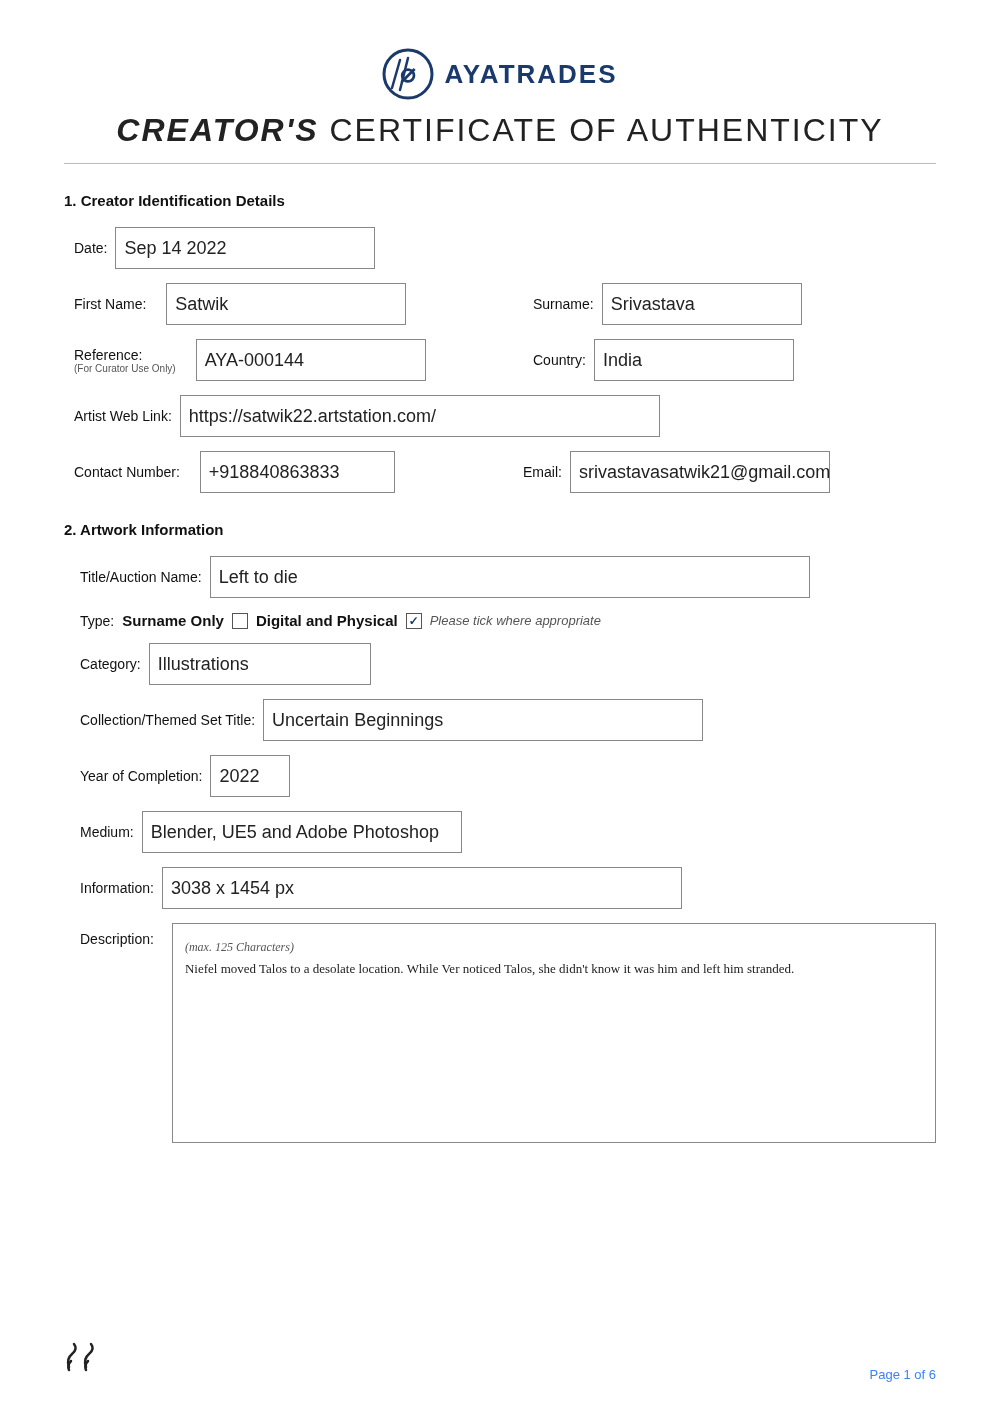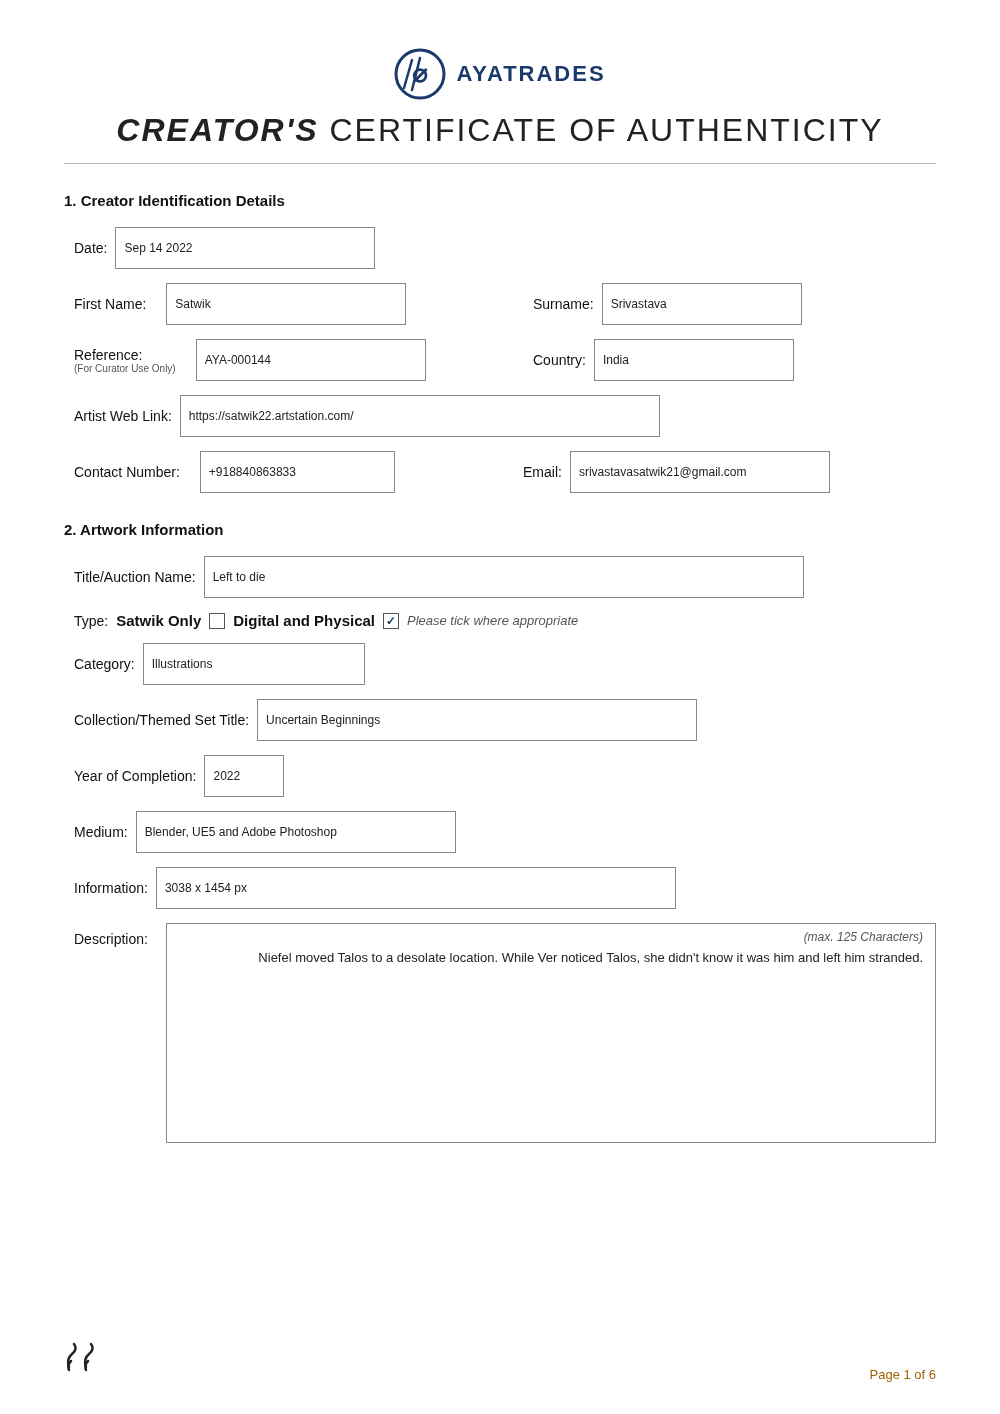--- a/index.html
+++ b/index.html
@@ -35,21 +35,21 @@
       gap: 10px;
       margin-bottom: 12px;
     }
 
     .logo-icon {
       width: 52px;
       height: 52px;
     }
 
     .logo-text {
-      font-size: 22px;
+      font-size: 26px;
       font-weight: 700;
       letter-spacing: 2px;
       color: #222;
       text-align: center;
     }
 
     .logo-text span {
       color: #1a3a6b;
     }
 
@@ -98,21 +98,21 @@
 
     .field-label-small {
       font-size: 10px;
       color: #555;
       display: block;
     }
 
     .input-box {
       border: 1px solid #888;
       padding: 20px 8px;
-      font-size: 12px;
+      font-size: 18px;
       color: #222;
       background: #fff;
       height: 26px;
       display: inline-flex;
       align-items: center;
     }
 
     
     .creator-grid {
       margin-left: 10px;
@@ -146,26 +146,27 @@
 
     .checkbox.checked::after {
       content: '✓';
       font-weight: bold;
       color: #1a3a6b;
     }
 
     
     .description-box {
       border: 1px solid #888;
-      padding: 6px 12px;
+      padding: 16px 12px;
       min-height: 220px;
       font-size: 13px;
       color: #222;
       margin-left: 10px;
       flex: 1;
+      font-family: Liberation Serif, serif;
     }
 
     .desc-hint {
       font-style: italic;
       color: #555;
       font-size: 12px;
       margin-bottom: 6px;
     }
 
     
@@ -180,21 +181,21 @@
     }
 
     .footer-logo {
       font-size: 28px;
       color: #222;
       font-family: 'Georgia', serif;
     }
 
     .footer-page {
       font-size: 13px;
-      color: #a16207;
+      color: #3b82f6;
     }
   </style>
 </head>
 <body>
 
 <div class="page">
 
   <div class="header">
     <div class="logo-area">
 
@@ -282,32 +283,32 @@
           <span>srivastavasatwik21@gmail.com</span>
         </div>
       </div>
     </div>
 
   </div>
 
   <div class="artwork-section">
     <div class="section-title">2. Artwork Information</div>
 
-    <div style="margin-left:10px;text-align:right;">
+    <div style="margin-left:16px;">
 
       <div class="form-row">
         <span class="field-label">Title/Auction Name:</span>
         <div class="input-box" style="width:600px;">
           <span>Left to die</span>
         </div>
       </div>
 
       <div class="form-row">
         <span class="field-label">Type:</span>
-        <span class="field-label" style="font-weight:700; font-size:15px;">Satwik Only</span>
+        <span class="field-label" style="font-weight:700; font-size:15px;">Surname Only</span>
         <div class="checkbox"></div>
         <span class="field-label" style="font-weight:700; font-size:15px;">Digital and Physical</span>
         <div class="checkbox checked"></div>
         <span class="field-label" style="font-size:13px; color:#555; font-style:italic;">Please tick where appropriate</span>
       </div>
 
       <div class="form-row">
         <span class="field-label">Category:</span>
         <div class="input-box" style="width:222px;">
           <span>Illustrations</span>

